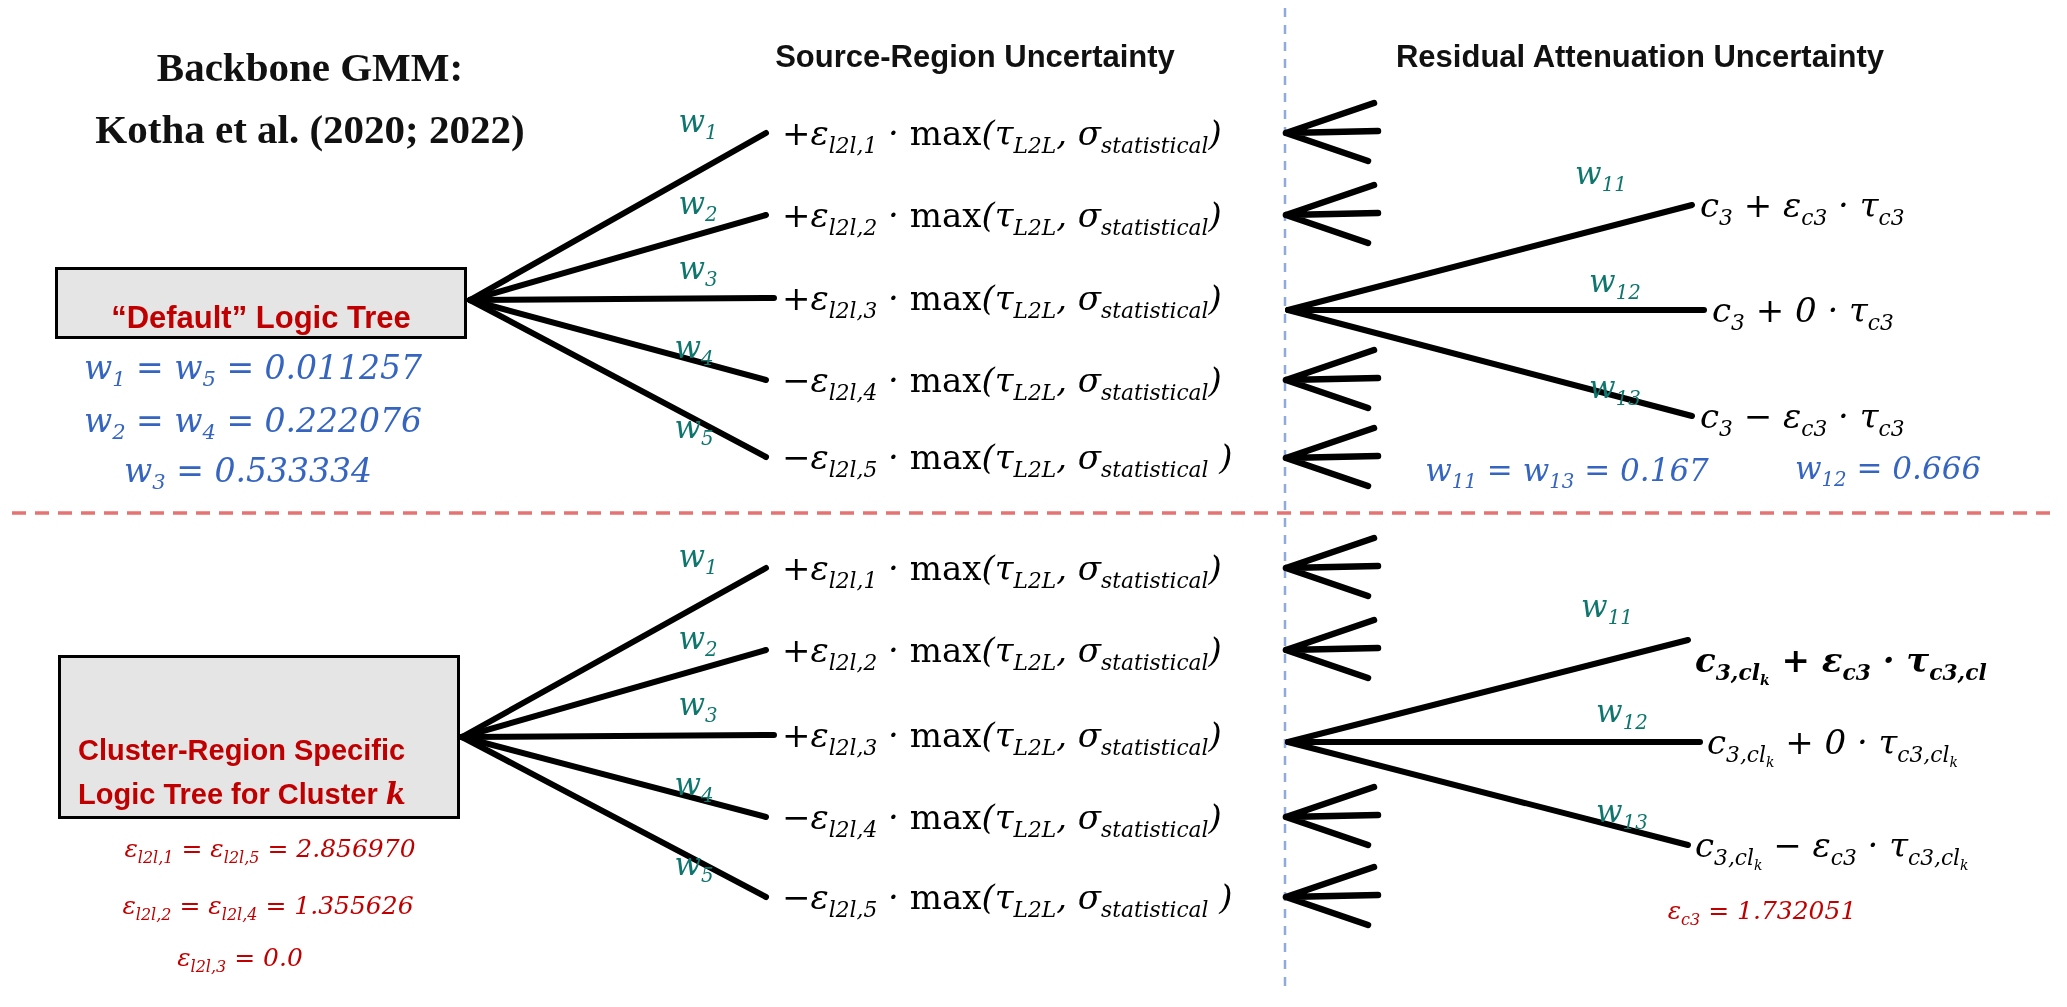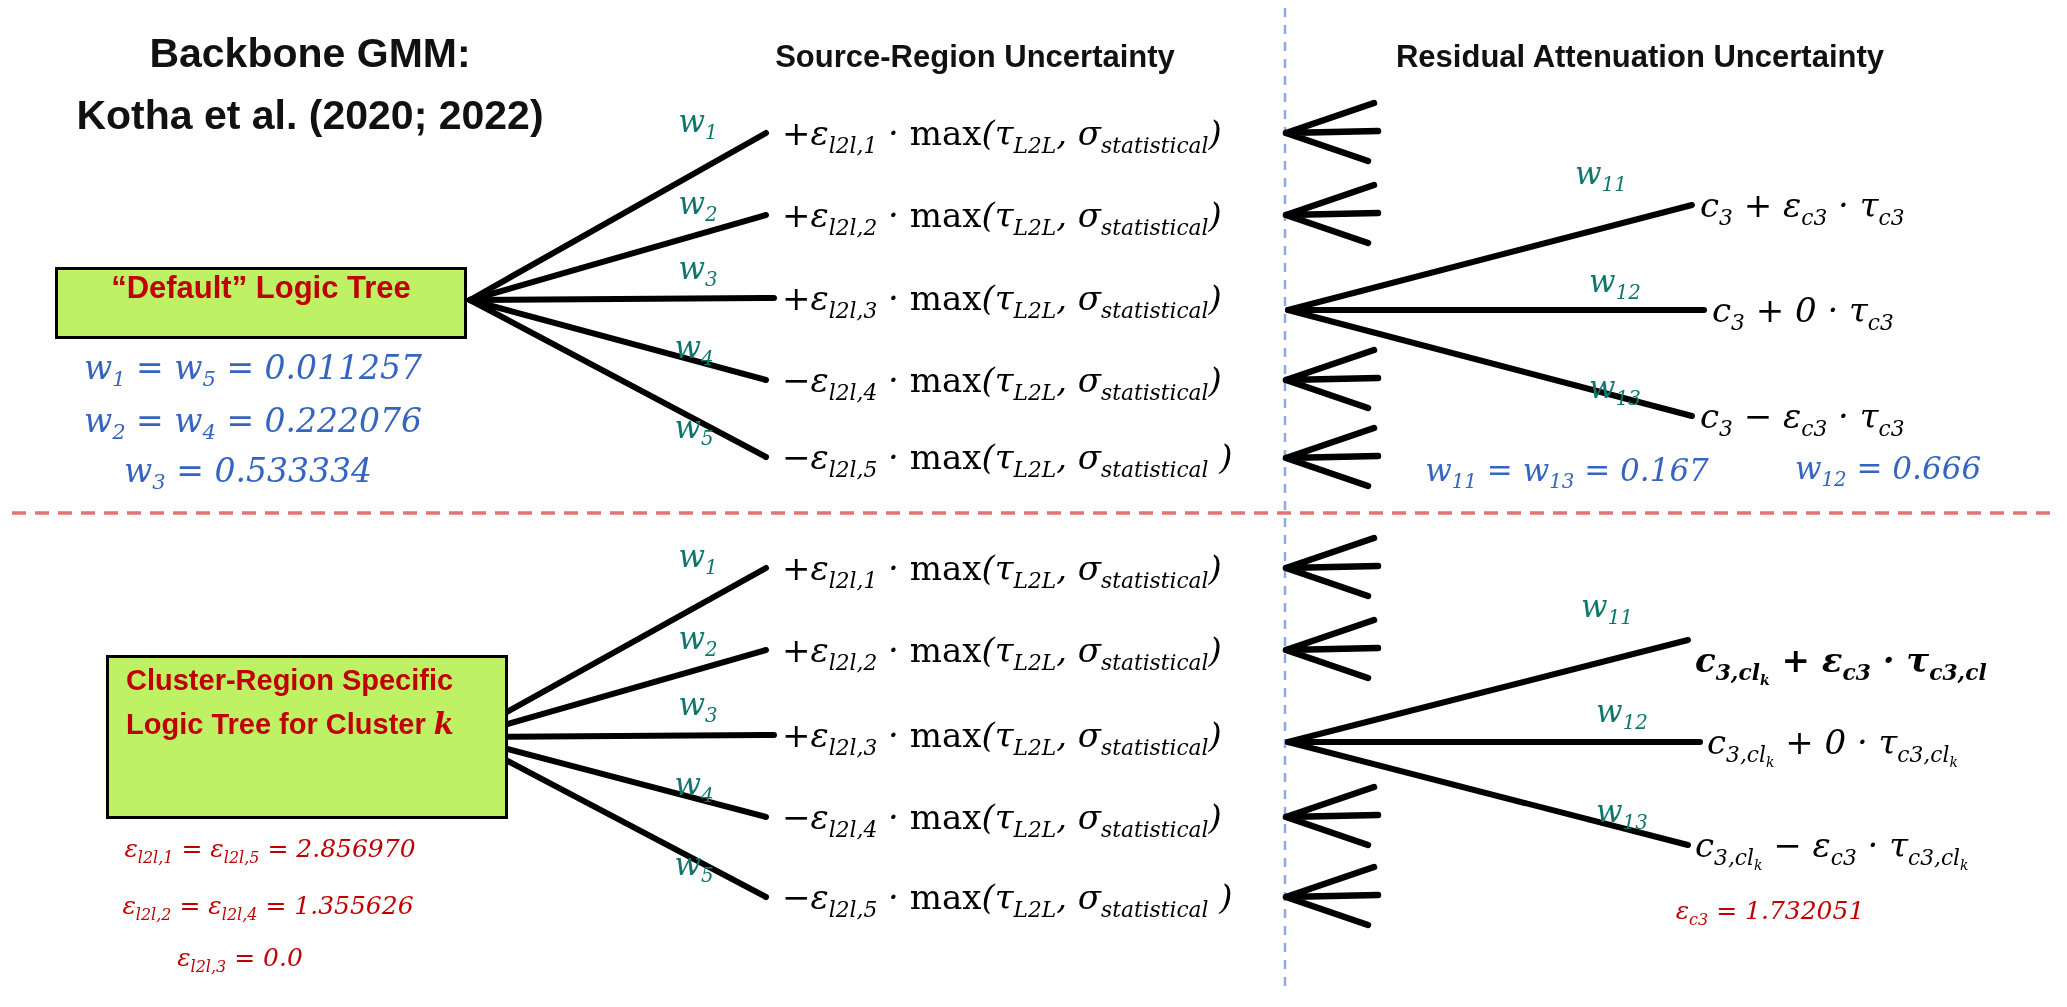--- a/index.html
+++ b/index.html
@@ -6,21 +6,21 @@
   #stage{position:relative;width:2067px;height:1007px;background:#ffffff;overflow:hidden;
          font-family:"Liberation Sans",sans-serif;}
   #wires{position:absolute;left:0;top:0;z-index:1;}
   .abs{position:absolute;z-index:2;white-space:nowrap;}
   .ctr{transform:translate(-50%,-50%);text-align:center;}
   .vctr{transform:translateY(-50%);}
 
   .title{font-size:41px;font-weight:bold;color:#111;line-height:62px;text-align:center;}
   .colhdr{font-size:31px;font-weight:bold;color:#111;}
 
-  .mbox{border:3px solid #000;background:#bef264;display:flex;flex-direction:column;justify-content:flex-start;}
+  .mbox{border:3px solid #000;background:#e5e5e5;display:flex;flex-direction:column;justify-content:flex-end;}
   .boxlabel{color:#c00000;font-weight:bold;font-size:31px;text-align:center;}
   .boxlines{color:#c00000;font-weight:bold;font-size:29px;text-align:left;padding-left:17px;line-height:44px;}
   .boxlines i, .boxlabel i{font-family:"DejaVu Serif",serif;font-style:italic;}
 
   .eq{font-family:"DejaVu Serif",serif;font-style:italic;font-size:34px;color:#000;}
   .eq .rm{font-style:normal;}
   sub{font-size:64%;line-height:0;}
 
   .wlabel{font-family:"DejaVu Serif",serif;font-style:italic;font-size:31px;color:#0f766e;}
   .wvalue{font-family:"DejaVu Serif",serif;font-style:italic;font-size:33px;color:#3565c0;}
@@ -69,21 +69,21 @@
       <path d="M1286 215 l88 -30 M1286 215 l92 -2 M1286 215 l82 28"></path>
       <path d="M1286 380 l88 -30 M1286 380 l92 -2 M1286 380 l82 28"></path>
       <path d="M1286 458 l88 -30 M1286 458 l92 -2 M1286 458 l82 28"></path>
       <path d="M1286 568 l88 -30 M1286 568 l92 -2 M1286 568 l82 28"></path>
       <path d="M1286 650 l88 -30 M1286 650 l92 -2 M1286 650 l82 28"></path>
       <path d="M1286 817 l88 -30 M1286 817 l92 -2 M1286 817 l82 28"></path>
       <path d="M1286 897 l88 -30 M1286 897 l92 -2 M1286 897 l82 28"></path>
     </g>
   </svg>
 
-  <div class="abs title ctr" style="left:310px;top:84px;">
+  <div class="abs title ctr" style="left:310px;top:98px;font-family:Liberation Serif, serif;">
     <div>Backbone GMM:</div>
     <div>Kotha et al. (2020; 2022)</div>
   </div>
 
   <div class="abs ctr colhdr" style="left:975px;top:57px;">Source-Region Uncertainty</div>
   <div class="abs ctr colhdr" style="left:1640px;top:57px;">Residual Attenuation Uncertainty</div>
 
   <div class="abs mbox" style="left:55px;top:267px;width:406px;height:66px;">
     <div class="boxlabel">“Default” Logic Tree</div>
   </div>
@@ -108,21 +108,21 @@
   <div class="abs ctr wlabel" style="left:1615px;top:281px;">w<sub>12</sub></div>
   <div class="abs ctr wlabel" style="left:1615px;top:387px;">w<sub>13</sub></div>
 
   <div class="abs vctr eq" style="left:1700px;top:205px;">c<sub>3</sub> + ε<sub>c3</sub> · τ<sub>c3</sub></div>
   <div class="abs vctr eq" style="left:1712px;top:310px;">c<sub>3</sub> + 0 · τ<sub>c3</sub></div>
   <div class="abs vctr eq" style="left:1700px;top:416px;">c<sub>3</sub> − ε<sub>c3</sub> · τ<sub>c3</sub></div>
 
   <div class="abs ctr wvalue" style="left:1567px;top:470px;font-size:31px;">w<sub>11</sub> = w<sub>13</sub> = 0.167</div>
   <div class="abs ctr wvalue" style="left:1888px;top:468px;font-size:31px;">w<sub>12</sub> = 0.666</div>
 
-  <div class="abs mbox" style="left:58px;top:655px;width:396px;height:158px;margin-left:48px;">
+  <div class="abs mbox" style="left:58px;top:655px;width:396px;height:158px;">
     <div class="boxlines">
       <div>Cluster-Region Specific</div>
       <div>Logic Tree for Cluster <i>k</i></div>
     </div>
   </div>
 
   <div class="abs ctr rvalue" style="left:270px;top:848px;">ε<sub>l2l,1</sub> = ε<sub>l2l,5</sub> = 2.856970</div>
   <div class="abs ctr rvalue" style="left:268px;top:905px;">ε<sub>l2l,2</sub> = ε<sub>l2l,4</sub> = 1.355626</div>
   <div class="abs ctr rvalue" style="left:240px;top:957px;">ε<sub>l2l,3</sub> = 0.0</div>
 
@@ -139,15 +139,15 @@
   <div class="abs vctr eq" style="left:782px;top:897px;">−ε<sub>l2l,5</sub> · <span class="rm">max</span>(τ<sub>L2L</sub>, σ<sub>statistical</sub> )</div>
 
   <div class="abs ctr wlabel" style="left:1607px;top:606px;">w<sub>11</sub></div>
   <div class="abs ctr wlabel" style="left:1622px;top:711px;">w<sub>12</sub></div>
   <div class="abs ctr wlabel" style="left:1622px;top:811px;">w<sub>13</sub></div>
 
   <div class="abs vctr eq" style="left:1695px;top:660px;font-weight:bold;">c<sub>3,cl<sub>k</sub></sub> + ε<sub>c3</sub> · τ<sub>c3,cl</sub></div>
   <div class="abs vctr eq" style="left:1707px;top:742px;">c<sub>3,cl<sub>k</sub></sub> + 0 · τ<sub>c3,cl<sub>k</sub></sub></div>
   <div class="abs vctr eq" style="left:1695px;top:845px;">c<sub>3,cl<sub>k</sub></sub> − ε<sub>c3</sub> · τ<sub>c3,cl<sub>k</sub></sub></div>
 
-  <div class="abs ctr rvalue" style="left:1762px;top:910px;margin-left:8px;">ε<sub>c3</sub> = 1.732051</div>
+  <div class="abs ctr rvalue" style="left:1762px;top:910px;">ε<sub>c3</sub> = 1.732051</div>
 
 </div>
 
 </body></html>

